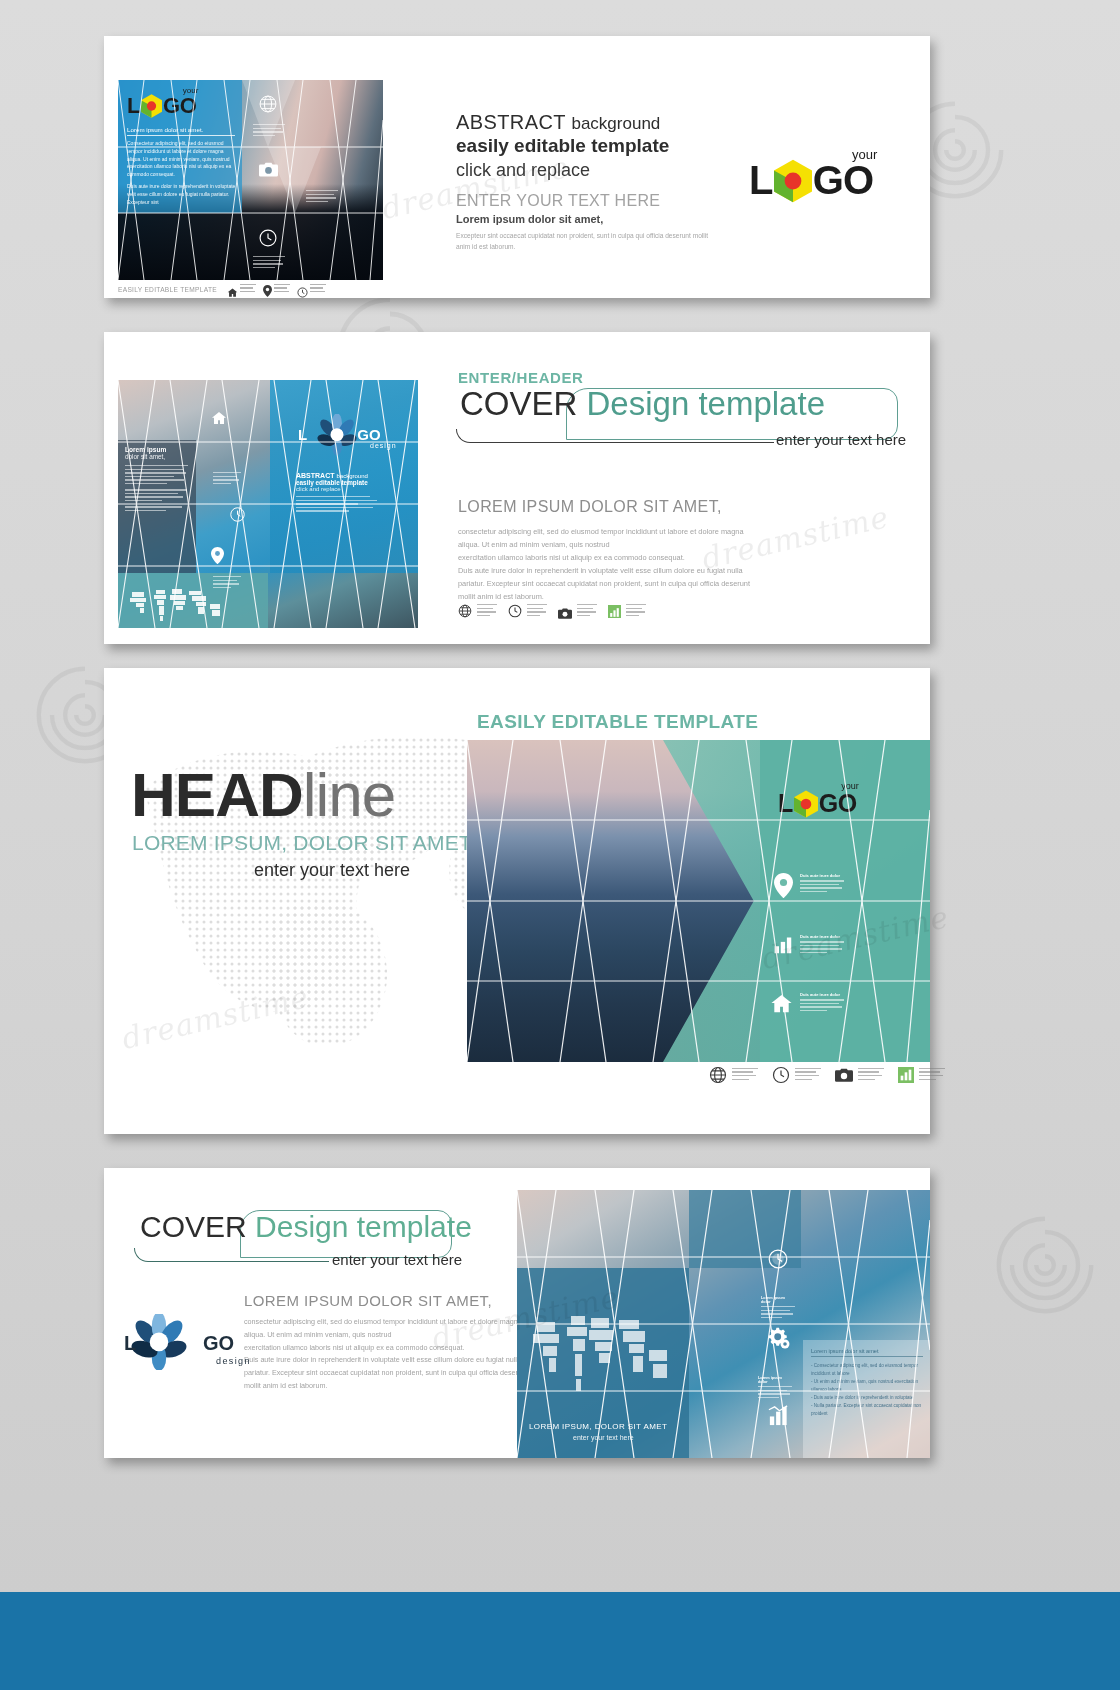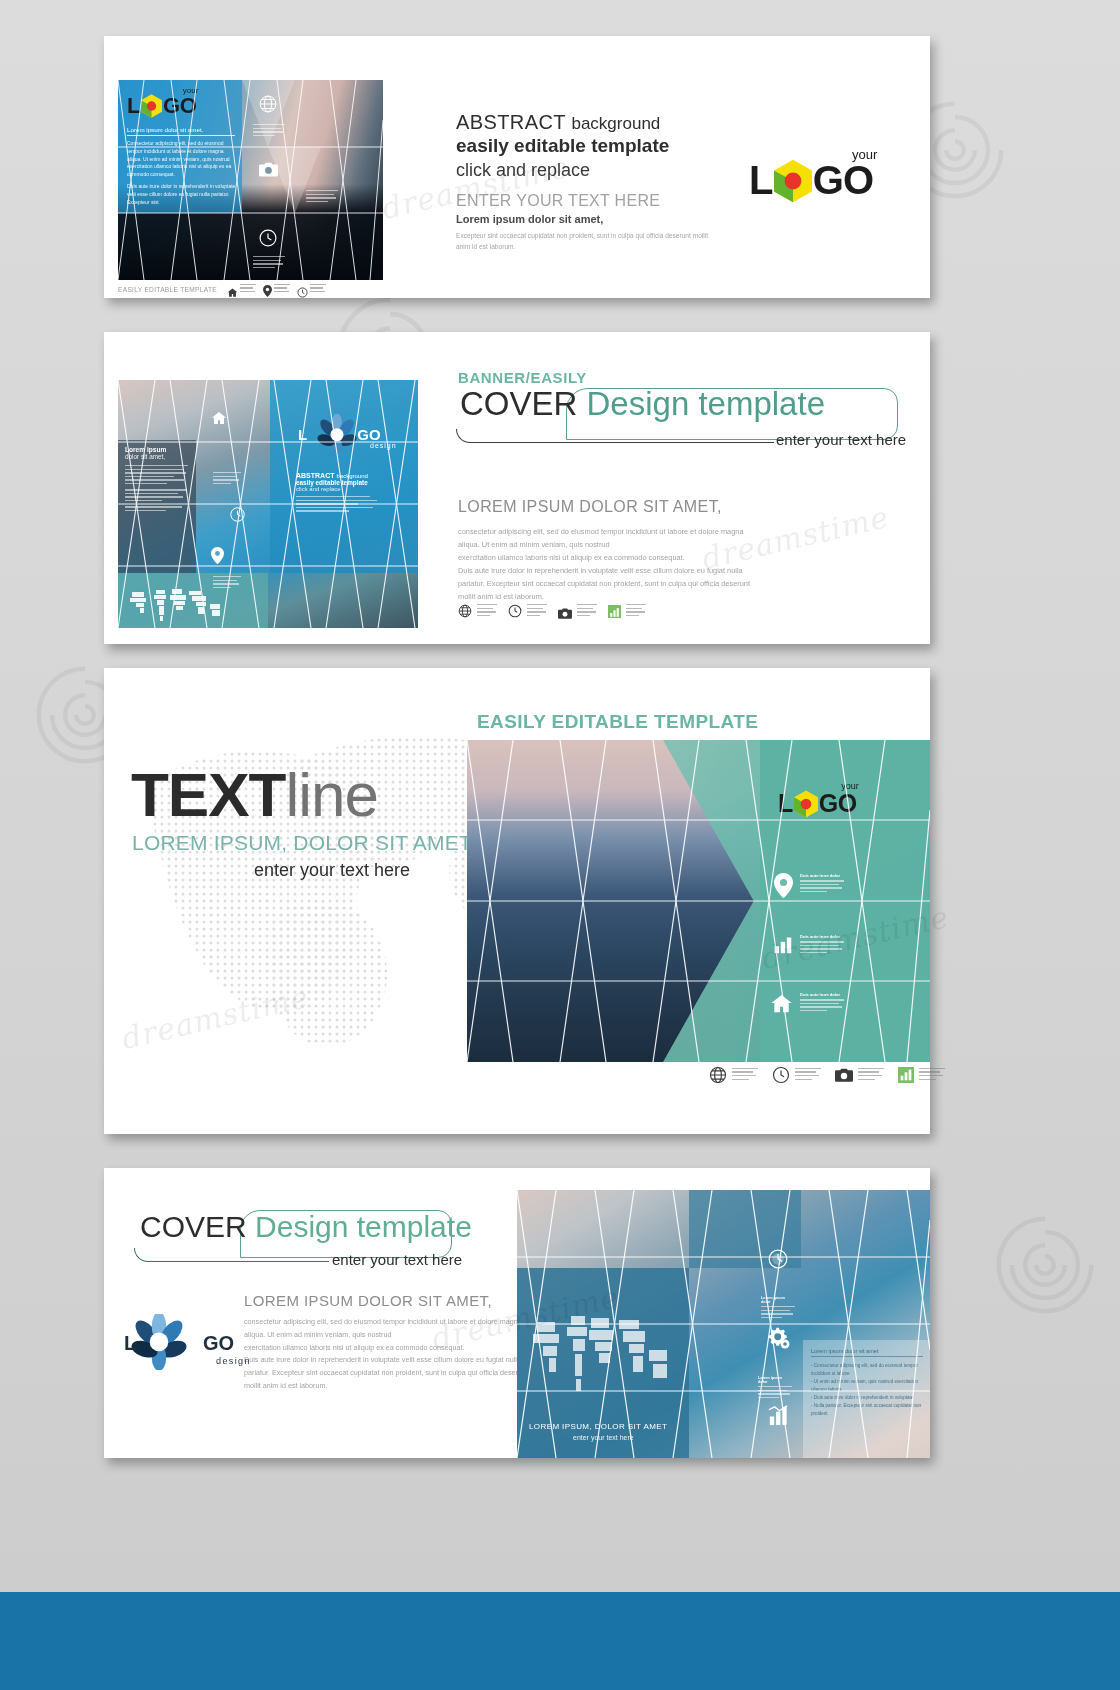--- a/index.html
+++ b/index.html
@@ -383,21 +383,21 @@
         <svg viewBox="0 0 300 248" preserveAspectRatio="none">
           <g stroke="#ffffff" stroke-width="1.1" fill="none" opacity=".9">
             <path d="M0 0 L37 248 M52 0 L89 248 M104 0 L141 248 M156 0 L193 248 M208 0 L245 248 M260 0 L297 248"></path>
             <path d="M37 0 L0 248 M89 0 L52 248 M141 0 L104 248 M193 0 L156 248 M245 0 L208 248 M297 0 L260 248"></path>
             <path d="M0 62 H300 M0 124 H300 M0 186 H300"></path>
           </g>
         </svg>
       </div>
     </div>
 
-    <div class="bold teal" style="position:absolute;left:354px;top:37px;font-size:15px;letter-spacing:.6px;">BANNER/EASILY</div>
+    <div class="bold teal" style="position:absolute;left:354px;top:37px;font-size:15px;letter-spacing:.6px;">ENTER/HEADER</div>
 
     <div class="pill" style="left:462px;top:56px;width:332px;height:52px;border-top-left-radius:22px;border-bottom-left-radius:0;"></div>
 
     <div style="position:absolute;left:356px;top:54px;font-size:33px;line-height:1.1;white-space:nowrap;">
       <span class="thin" style="color:#2d2d2d;">COVER</span>
       <span class="thin tealdark">Design template</span>
     </div>
     <div style="position:absolute;left:352px;top:97px;width:30px;height:14px;border-left:1.4px solid #3d3d3d;border-bottom:1.4px solid #3d3d3d;border-bottom-left-radius:14px;"></div>
     <div style="position:absolute;left:380px;top:110px;width:290px;height:1.4px;background:#3d3d3d;"></div>
     <div class="thin" style="position:absolute;left:672px;top:99px;font-size:15px;color:#2d2d2d;">enter your text here</div>
@@ -477,21 +477,21 @@
           <path d="M366 122 q60 -26 120 -14 q50 10 74 44 q18 26 -4 48 q-26 26 -68 22 q-44 -4 -78 18 q-34 22 -54 -4 q-18 -24 -6 -60 q8 -28 16 -54z"></path>
           <path d="M440 232 q36 -16 70 -4 q30 12 36 46 q6 32 -18 52 q-26 22 -56 10 q-30 -14 -40 -48 q-8 -34 8 -56z"></path>
           <path d="M556 96 q66 -22 136 -8 q60 12 82 46 q16 26 -10 46 q-30 22 -78 18 q-48 -4 -86 14 q-38 18 -56 -10 q-16 -28 -2 -62 q6 -26 14 -44z"></path>
           <path d="M660 268 q40 -20 74 -4 q30 14 32 48 q2 32 -26 50 q-30 18 -58 0 q-26 -18 -32 -52 q-4 -30 10 -42z"></path>
           <path d="M752 152 q34 -12 58 6 q22 18 10 44 q-14 28 -44 24 q-28 -4 -36 -34 q-6 -28 12 -40z"></path>
         </g>
       </svg>
     </div>
 
     <div style="position:absolute;left:27px;top:96px;font-size:62px;line-height:1;white-space:nowrap;">
-      <span class="bold" style="color:#2b2b2b;letter-spacing:-1px;">TEXT</span><span class="thin" style="color:#737373;letter-spacing:-1px;">line</span>
+      <span class="bold" style="color:#2b2b2b;letter-spacing:-1px;">HEAD</span><span class="thin" style="color:#737373;letter-spacing:-1px;">line</span>
     </div>
     <div class="thin" style="position:absolute;left:28px;top:163px;font-size:21px;color:#7bb3ac;letter-spacing:.2px;white-space:nowrap;">LOREM IPSUM, DOLOR SIT AMET</div>
     <div class="thin" style="position:absolute;left:150px;top:192px;font-size:18px;color:#2d2d2d;white-space:nowrap;">enter your text here</div>
 
     <div class="bold teal" style="position:absolute;left:373px;top:43px;font-size:19px;letter-spacing:.4px;white-space:nowrap;">EASILY EDITABLE TEMPLATE</div>
 
     <div class="art" style="left:363px;top:72px;width:463px;height:322px;">
       <div class="photo" style="background:
              linear-gradient(180deg,#d9c2bd 0%,#c9b7bd 16%,#7b91ad 30%,#3c5878 48%,#2b4660 66%,#23384e 82%,#1b2c3e 100%);">
       </div>

